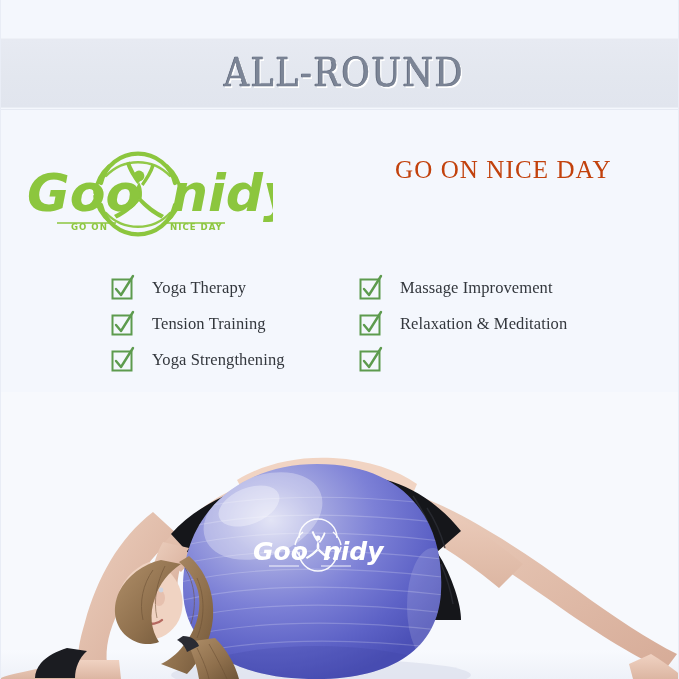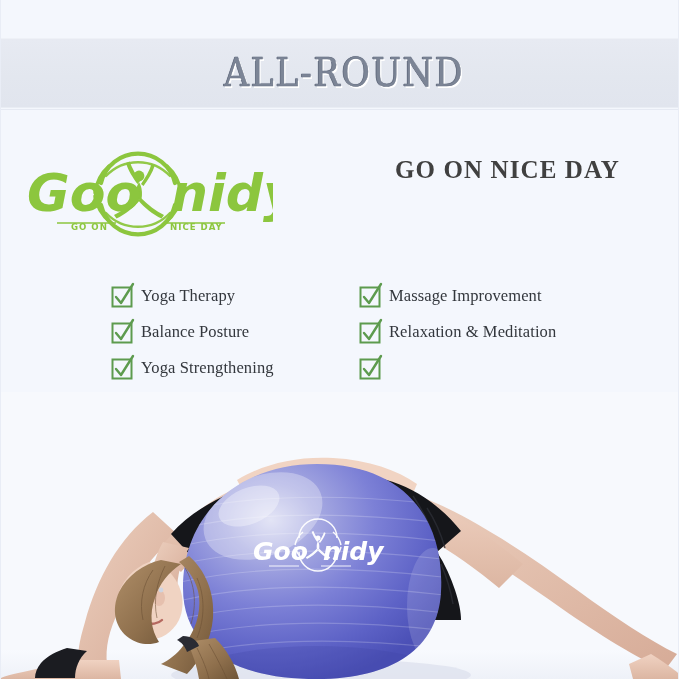--- a/index.html
+++ b/index.html
@@ -65,43 +65,42 @@
 
   
   #tagline-block {
     position:absolute; left:262px; top:152px;
     width:400px; height:90px;
     color:#6e7786;
   }
   .tagline {
     font-family:"Liberation Serif", serif;
     white-space:nowrap;
-    color:#404040;
-    font-weight:bold;
+    color:#c2410c;
   }
   #tagline-1 {
     position:absolute; left:132px; top:4px;
     font-size:25px; letter-spacing:1.1px;
   }
   #tagline-2 {
     position:absolute; left:10px; top:48px;
     font-size:25px; letter-spacing:1.1px;
   }
 
   
   #features {
     position:absolute; left:110px; top:278px;
     width:545px; height:108px;
     display:grid;
     grid-template-columns:248px 285px;
     grid-template-rows:36px 36px 36px;
     column-gap:0px;
   }
   .feature {
-    display:flex; align-items:center; gap:9px;
+    display:flex; gap:20px;
     height:36px;
   }
   .chk {
     position:relative;
     width:21px; height:21px;
     flex:0 0 21px;
   }
   .chk svg { position:absolute; left:-2px; top:-4px; width:26px; height:26px; }
   .feature-label {
     font-family:"Liberation Serif", serif;
@@ -193,21 +192,21 @@
       <span class="feature-label">Massage Improvement</span>
     </div>
 
     <div class="feature">
       <span class="chk">
         <svg viewBox="0 0 26 26">
           <rect x="3.5" y="5.5" width="19" height="19" fill="none" stroke="#5d9b4e" stroke-width="2"></rect>
           <path d="M7 15 L12 21 L24 2" fill="none" stroke="#5d9b4e" stroke-width="2.4" stroke-linecap="round" stroke-linejoin="round"></path>
         </svg>
       </span>
-      <span class="feature-label">Balance Posture</span>
+      <span class="feature-label">Tension Training</span>
     </div>
 
     <div class="feature">
       <span class="chk">
         <svg viewBox="0 0 26 26">
           <rect x="3.5" y="5.5" width="19" height="19" fill="none" stroke="#5d9b4e" stroke-width="2"></rect>
           <path d="M7 15 L12 21 L24 2" fill="none" stroke="#5d9b4e" stroke-width="2.4" stroke-linecap="round" stroke-linejoin="round"></path>
         </svg>
       </span>
       <span class="feature-label">Relaxation &amp; Meditation</span>

